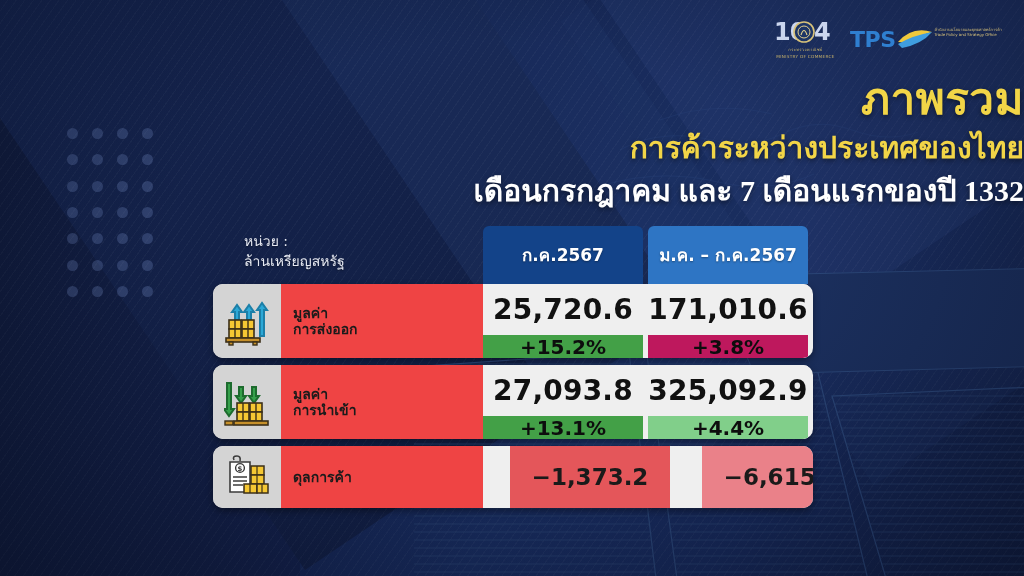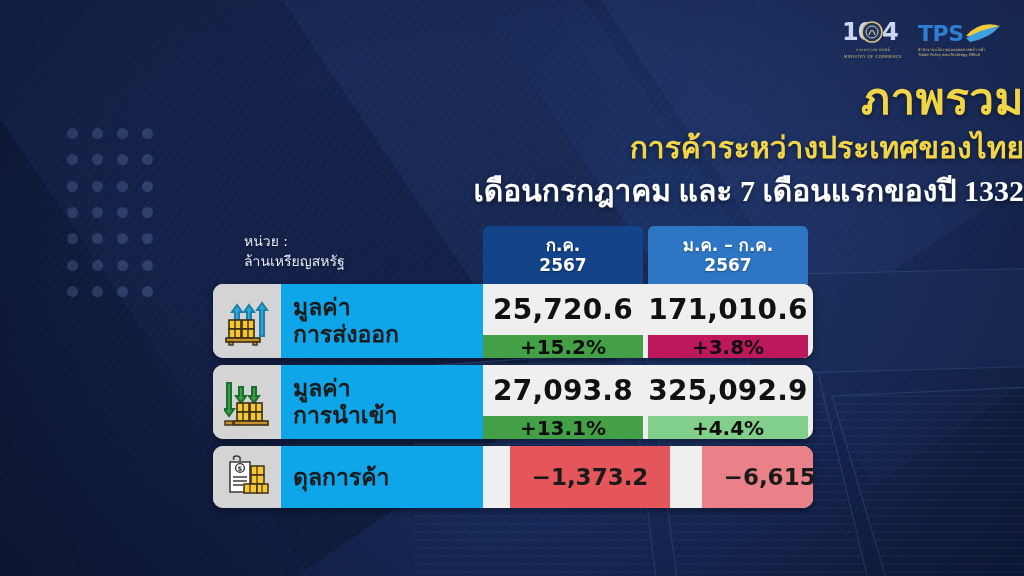--- a/index.html
+++ b/index.html
@@ -91,21 +91,21 @@
   
   .logo-row {
     position: absolute; right: 22px; top: 18px;
     display: flex; align-items: center; gap: 14px;
   }
   .logo-104 { display:flex; flex-direction:column; align-items:center; }
   .logo-104-sub {
     font-size: 4.2px; letter-spacing: .3px; color:#c9b36a; margin-top:1px; line-height:1.35;
     text-align:center; white-space:nowrap;
   }
-  .logo-tpso { display:flex; flex-direction:column; align-items:flex-start; }
+  .logo-tpso { display:flex; flex-direction:row; align-items:flex-start; }
   .logo-tpso-sub {
     font-size: 3.9px; color:#d8c27a; line-height:1.45; margin-top:1px; white-space:nowrap;
   }
   .logo-tpso-sub span { display:block; }
 
   
   .titles {
     position: absolute; left: 15px; right: 0; top: 76px;
     text-align: right;
     font-family: Liberation Serif, serif;
@@ -135,21 +135,21 @@
   .thead {
     display: flex;
     height: 58px;
     padding-left: 270px;
     box-sizing: border-box;
   }
   .th {
     width: 160px;
     margin-right: 5px;
     border-radius: 6px 6px 0 0;
-    display: flex; flex-direction: column;
+    display: flex; flex-direction: row;
     align-items: center; justify-content: center;
     font-weight: 700; font-size: 17px; line-height: 1.18;
     color: #ffffff;
     text-shadow: 0 1px 2px rgba(0,0,0,.35);
   }
   .th:last-child { margin-right: 0; }
 
   .row {
     display: flex;
     align-items: stretch;
@@ -163,26 +163,26 @@
   .row-short { height: 62px; }
 
   .cell-icon {
     width: 68px;
     background: #d4d4d4;
     display: flex; align-items: center; justify-content: center;
     flex: 0 0 68px;
   }
   .cell-label {
     flex: 0 0 202px;
-    background: #0ea5e9;
+    background: #ef4444;
     display: flex; align-items: center;
     padding-left: 12px;
     box-sizing: border-box;
     color: #1b1b1b;
-    font-size: 23px; font-weight: 600; line-height: 1.16;
+    font-size: 14px; font-weight: 600; line-height: 1.16;
   }
   .cell-label.single { align-items: center; }
 
   .cell-num {
     width: 160px;
     flex: 0 0 160px;
     margin-right: 5px;
     display: flex; flex-direction: column;
     background: #efefef;
   }

